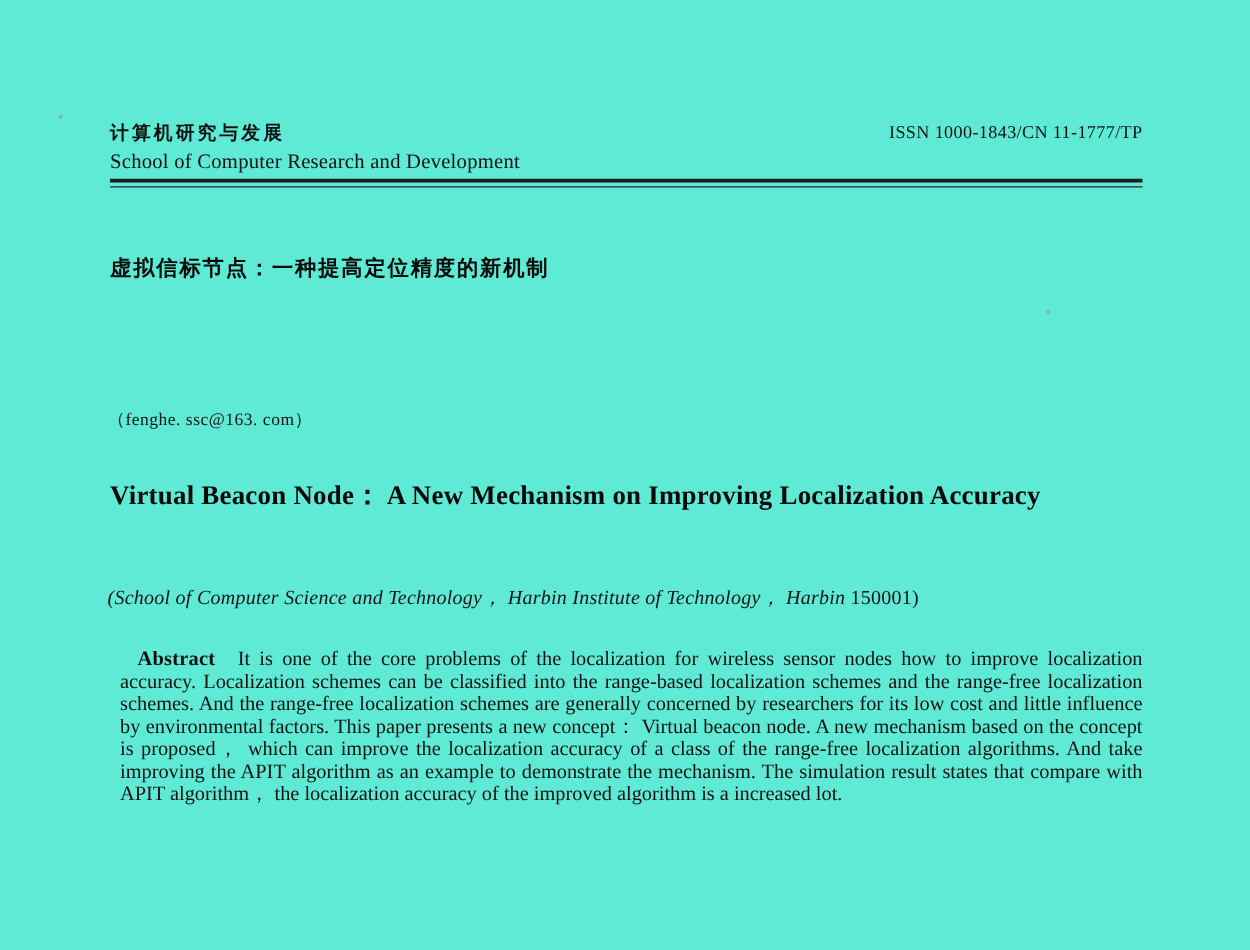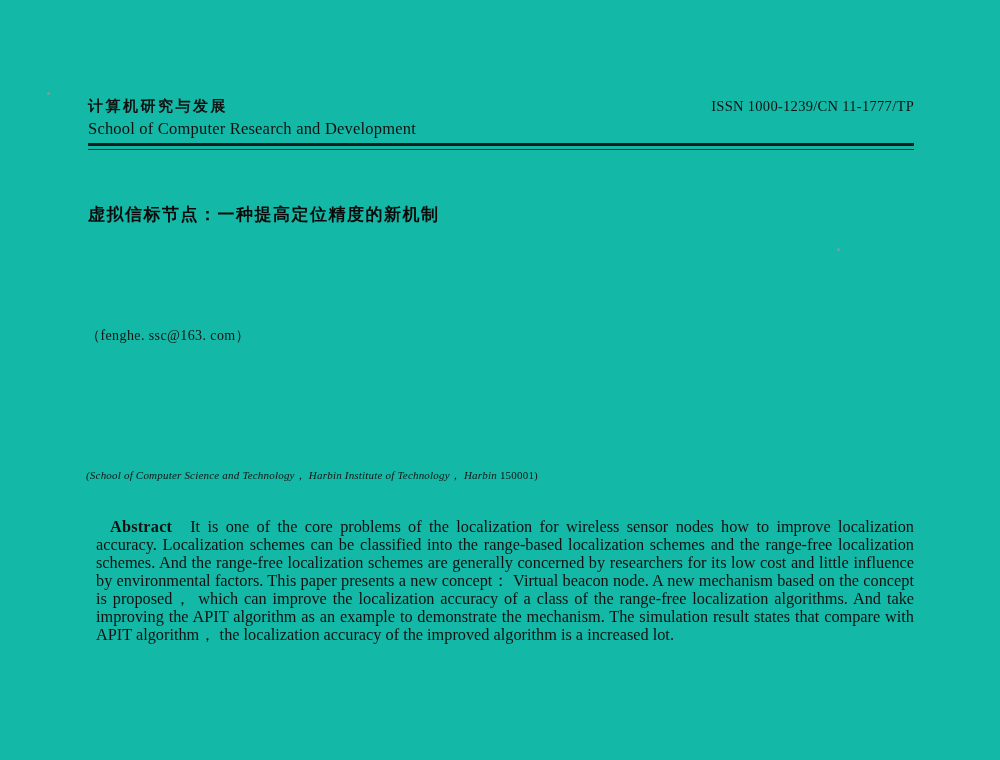--- a/index.html
+++ b/index.html
@@ -13,21 +13,21 @@
     font-family: "Liberation Serif", serif;
     color: #0d0d0d;
     overflow: hidden;
     position: relative;
   }
 
   
   #page {
     position: absolute;
     inset: 0;
-    background: #14b8a6;
+    background: #5eead4;
   }
 
   
   .masthead {
     position: absolute;
     left: 88px;
     top: 96px;
     width: 826px;
   }
   .masthead-row {
@@ -153,21 +153,21 @@
     font-size: 16.5px;
     letter-spacing: 0.2px;
     color: #121212;
   }
   .affil-en {
     position: absolute;
     left: 86px;
     top: 468px;
     font-family: "Liberation Serif", serif;
     font-style: italic;
-    font-size: 11px;
+    font-size: 16px;
     letter-spacing: 0.2px;
     color: #141414;
     white-space: nowrap;
   }
   .affil-en .roman {
     font-style: normal;
   }
 
   
   .abstract {
@@ -206,32 +206,33 @@
 
 <div id="page">
 
   <div class="masthead">
     <div class="masthead-row">
       <div class="mh-left">
         <div class="journal-cn">计算机研究与发展</div>
         <div class="journal-en">School of Computer Research and Development</div>
       </div>
       <div class="mh-right">
-        <div class="issn-line">ISSN 1000-1239/CN 11-1777/TP</div>
+        <div class="issn-line">ISSN 1000-1843/CN 11-1777/TP</div>
       </div>
     </div>
   </div>
 
   <div class="rule-thick"></div>
   <div class="rule-thin"></div>
 
   <div class="title-cn">虚拟信标节点：一种提高定位精度的新机制</div>
 
   <div class="email-cn">（fenghe. ssc@163. com）</div>
 
+  <div class="title-en">Virtual Beacon Node： A New Mechanism on Improving Localization Accuracy</div>
 
   <div class="affil-en">
     <span>(School of Computer Science and Technology， Harbin Institute of Technology， Harbin </span><span class="roman">150001)</span>
   </div>
 
   <div class="abstract">
     <span class="kw">Abstract</span><span class="gap"></span><span>It is one of the core problems of the localization for wireless sensor nodes how to improve localization accuracy. Localization schemes can be classified into the range-based localization schemes and the range-free localization schemes. And the range-free localization schemes are generally concerned by researchers for its low cost and little influence by environmental factors. This paper presents a new concept： Virtual beacon node. A new mechanism based on the concept is proposed， which can improve the localization accuracy of a class of the range-free localization algorithms. And take improving the APIT algorithm as an example to demonstrate the mechanism. The simulation result states that compare with APIT algorithm， the localization accuracy of the improved algorithm is a increased lot.</span>
   </div>
 
   <div class="speck" style="left:47px; top:92px; width:3px; height:3px;"></div>

